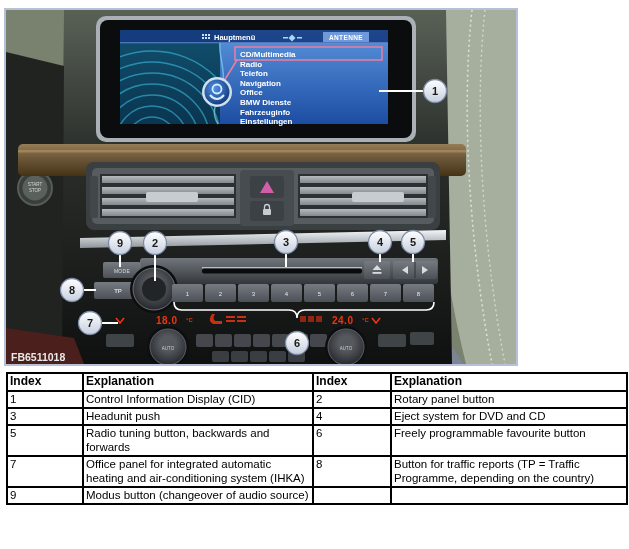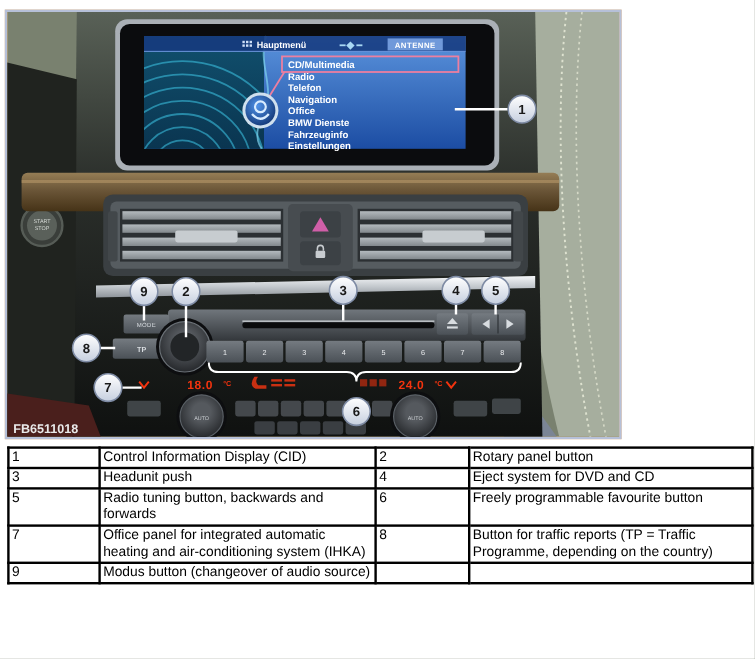--- a/index.html
+++ b/index.html
@@ -1,19 +1,19 @@
 <!DOCTYPE html>
 <html><head>
 <meta charset="utf-8">
 <style>
   html,body{margin:0;padding:0;}
   body{width:629px;height:549px;position:relative;background:#ffffff;
        font-family:"Liberation Sans",sans-serif;overflow:hidden;}
   .figure{position:absolute;left:4px;top:8px;width:514px;height:358px;
-          border:2px solid #b6c0d8;box-sizing:border-box;background:#fdba74;}
+          border:2px solid #b6c0d8;box-sizing:border-box;background:#fef9c3;}
   .figure svg{display:block;}
   table.exp{position:absolute;left:6px;top:372px;border-collapse:collapse;
              table-layout:fixed;width:620px;}
   table.exp td, table.exp th{border:2px solid #000;font-size:11.5px;line-height:1.22;
              padding:0 2px 1px 2px;vertical-align:top;text-align:left;
              font-family:"Liberation Sans",sans-serif;color:#000;
              overflow:hidden;word-wrap:break-word;}
   table.exp th{font-weight:bold;font-size:12px;height:15px;}
   .svgtxt{font-family:"Liberation Sans",sans-serif;}
 </style>
@@ -350,20 +350,26 @@
 
 <table class="exp">
   <colgroup>
     <col style="width:76px">
       <col style="width:230px">
       <col style="width:78px">
       <col style="width:236px">
   </colgroup>
   <tbody>
     <tr>
+      <th>Index</th>
+      <th>Explanation</th>
+      <th>Index</th>
+      <th>Explanation</th>
+    </tr>
+    <tr>
       <td>1</td>
       <td>Control Information Display (CID)</td>
       <td>2</td>
       <td>Rotary panel button</td>
     </tr>
     <tr>
       <td>3</td>
       <td>Headunit push</td>
       <td>4</td>
       <td>Eject system for DVD and CD</td>

